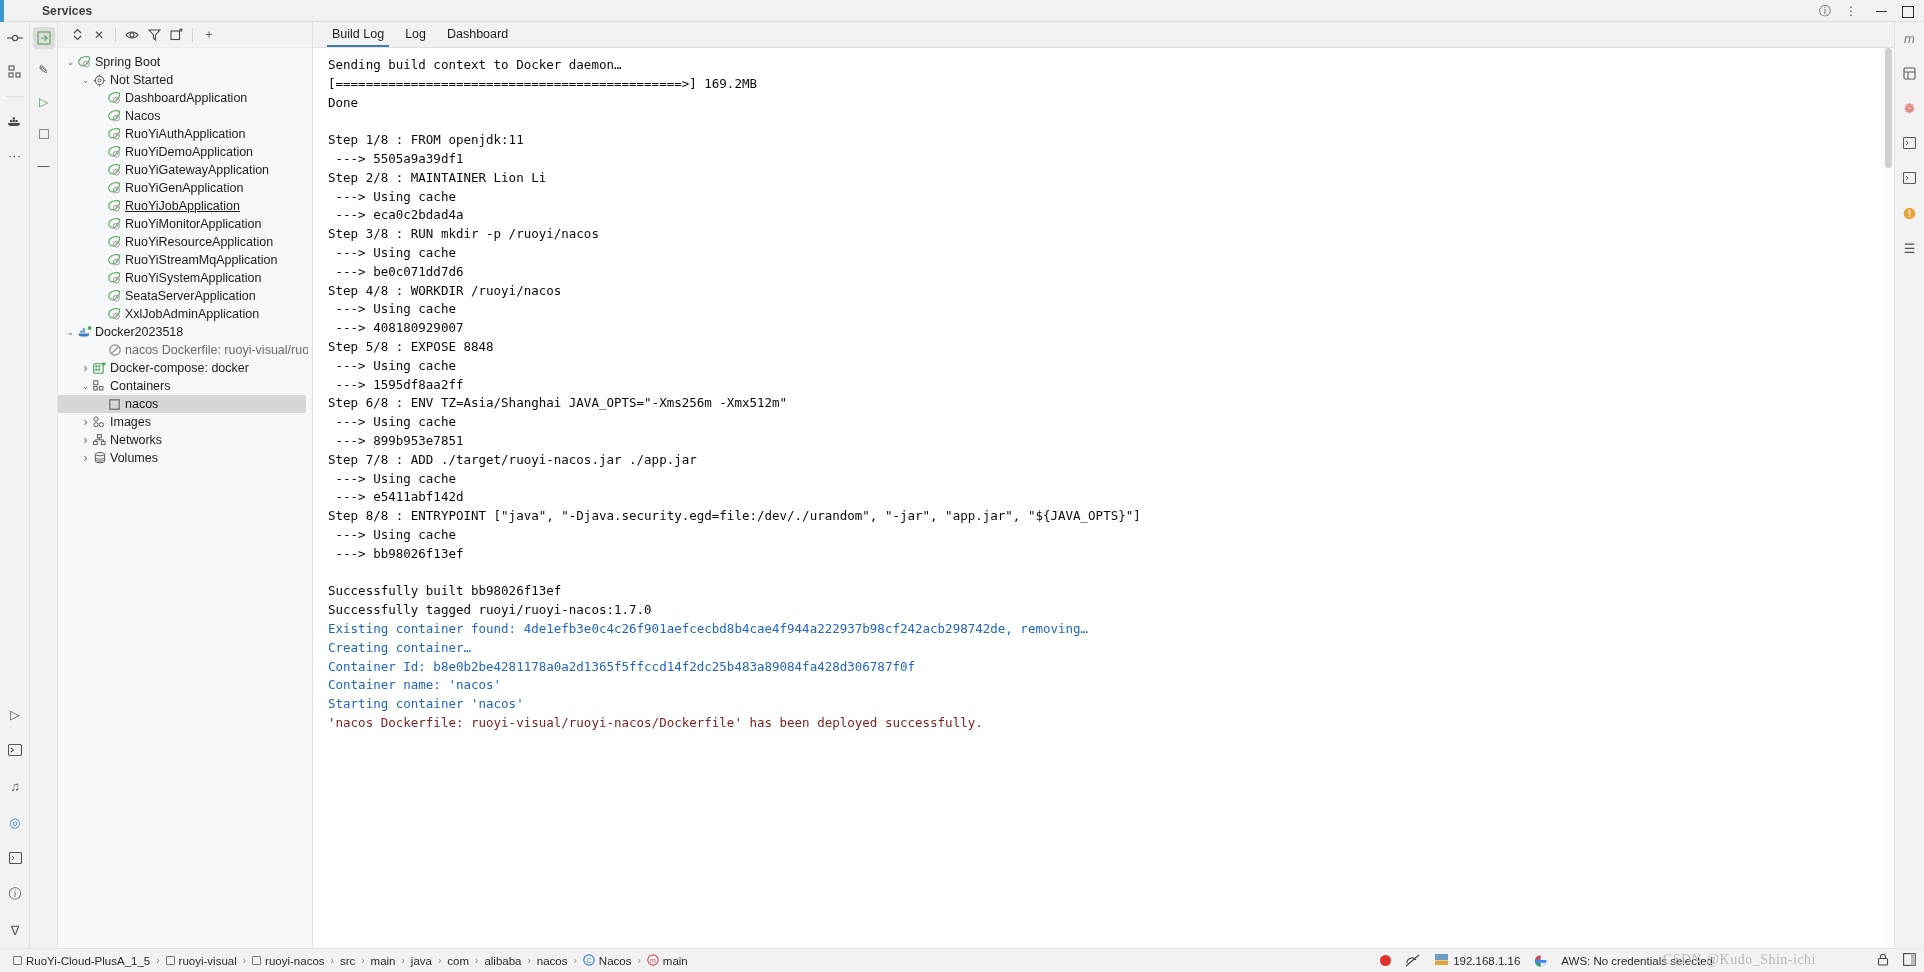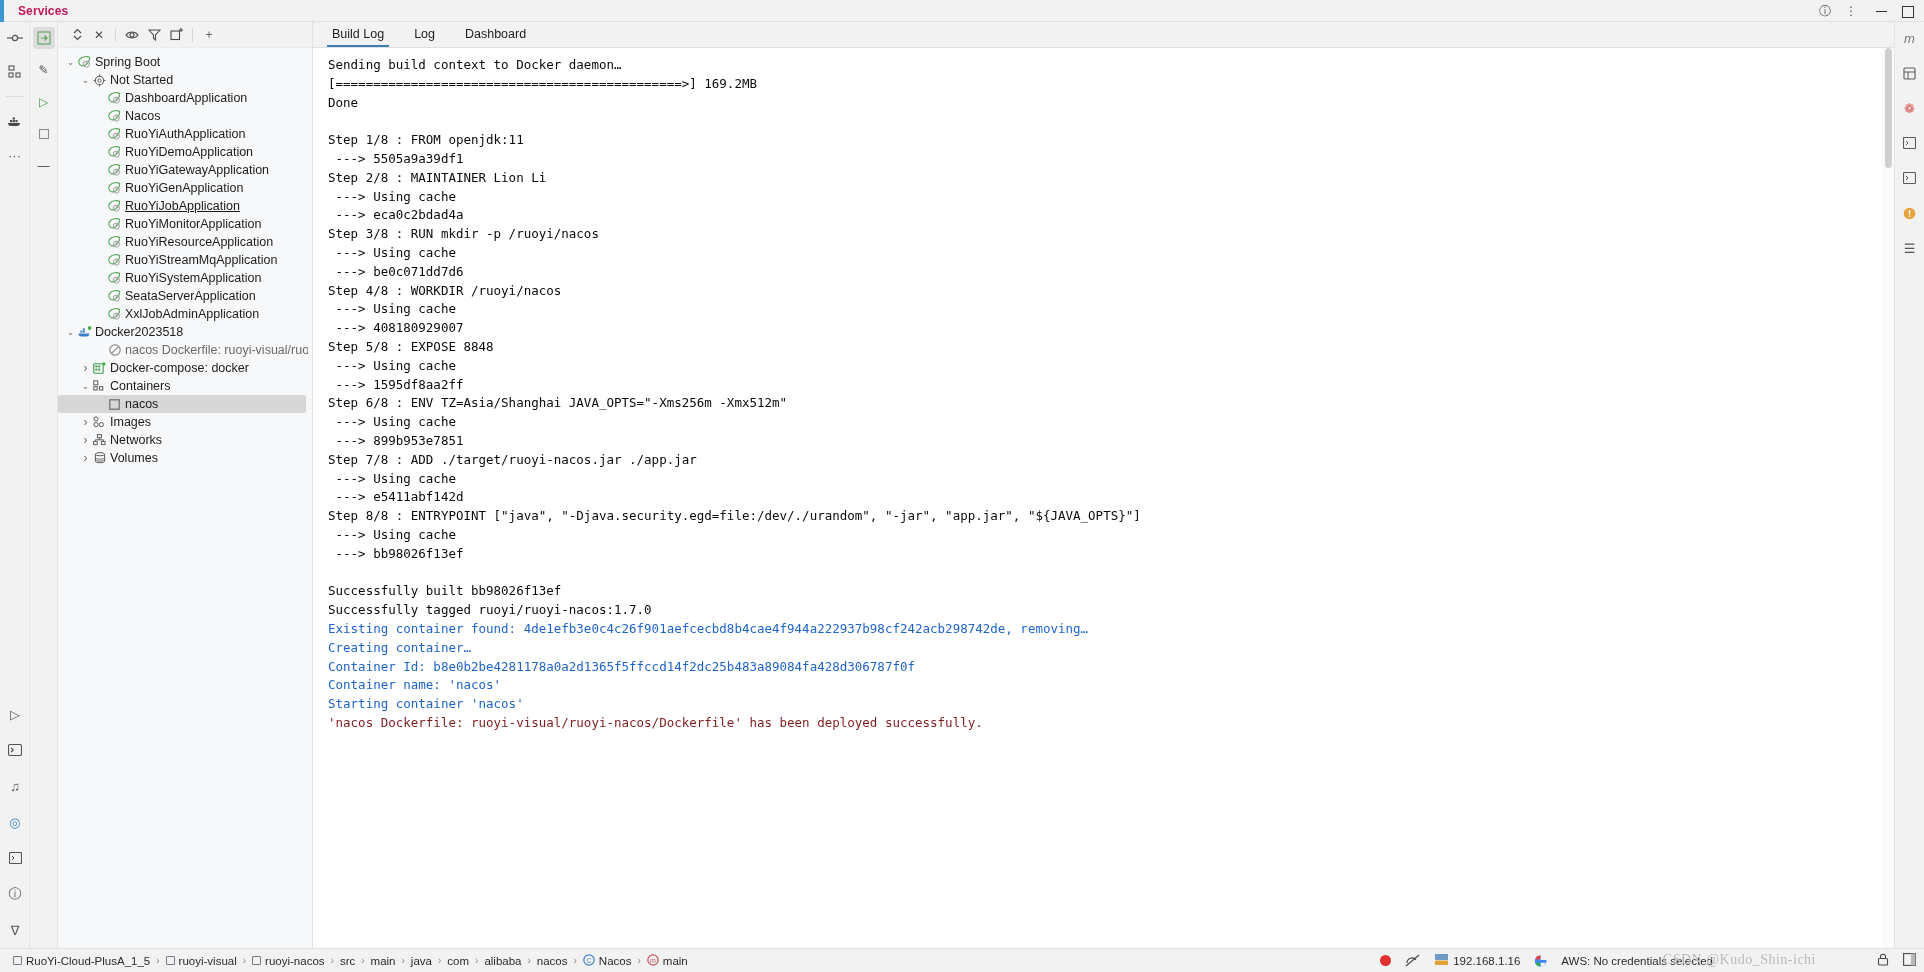--- a/index.html
+++ b/index.html
@@ -18,21 +18,21 @@
     height: 22px; flex: 0 0 22px;
     background: #f2f2f2;
     border-bottom: 1px solid #e0e0e0;
     display: flex; align-items: center;
     position: relative;
   }
   .topbar-accent {
     position: absolute; left: 0; top: 0; width: 4px; height: 22px; background: #3b97d3;
   }
   .topbar-title {
-    margin-left: 18px; font-size: 12px; font-weight: bold; color: #be185d;
+    margin-left: 42px; font-size: 12px; font-weight: bold; color: #404040;
     letter-spacing: .1px;
   }
   .topbar-right { margin-left: auto; display: flex; align-items: center; gap: 12px; padding-right: 10px; }
   .tb-ico { width: 14px; height: 14px; display: inline-flex; align-items: center; justify-content: center;
             color: #555; font-size: 12px; line-height: 1; cursor: default; }
   .win-btns { display: flex; align-items: center; gap: 14px; margin-left: 6px; }
   .win-btn { width: 12px; height: 12px; position: relative; display: inline-block; }
   .win-min::after { content:''; position:absolute; left:0; top:6px; width:11px; height:1px; background:#333; }
   .win-max::after { content:''; position:absolute; left:0; top:1px; width:10px; height:10px; border:1px solid #333; }
 
@@ -93,21 +93,21 @@
   .twig { width: 13px; flex: 0 0 13px; display: flex; align-items:center; justify-content:center;
           font-size: 9px; color: #6e6e6e; }
   .ticon { width: 15px; flex: 0 0 15px; display:flex; align-items:center; justify-content:center; margin-right: 3px; }
   .tlabel { overflow: hidden; text-overflow: clip; }
   .tlabel.muted { color: #6a6a6a; }
 
   
   .main { flex: 1 1 auto; display: flex; flex-direction: column; min-width: 0; background: #ffffff; }
   .tabs {
     height: 26px; flex: 0 0 26px; background: #f2f2f2; border-bottom: 1px solid #e0e0e0;
-    display: flex; align-items: flex-end; padding-left: 12px; gap: 16px;
+    display: flex; align-items: flex-end; padding-left: 12px; gap: 7px;
   }
   .tab {
     height: 26px; padding: 0 7px; display: flex; align-items: center;
     font-size: 12.5px; color: #1c1c1c; position: relative;
   }
   .tab.active::after {
     content: ''; position: absolute; left: 2px; right: 2px; bottom: 0; height: 2px; background: #3c7fb1;
   }
   .logwrap { flex: 1 1 auto; position: relative; min-height: 0; background: #fff; overflow: hidden; display:flex; }
   .gutter { width: 10px; flex: 0 0 10px; background: #fff; border-right: 0px; }

